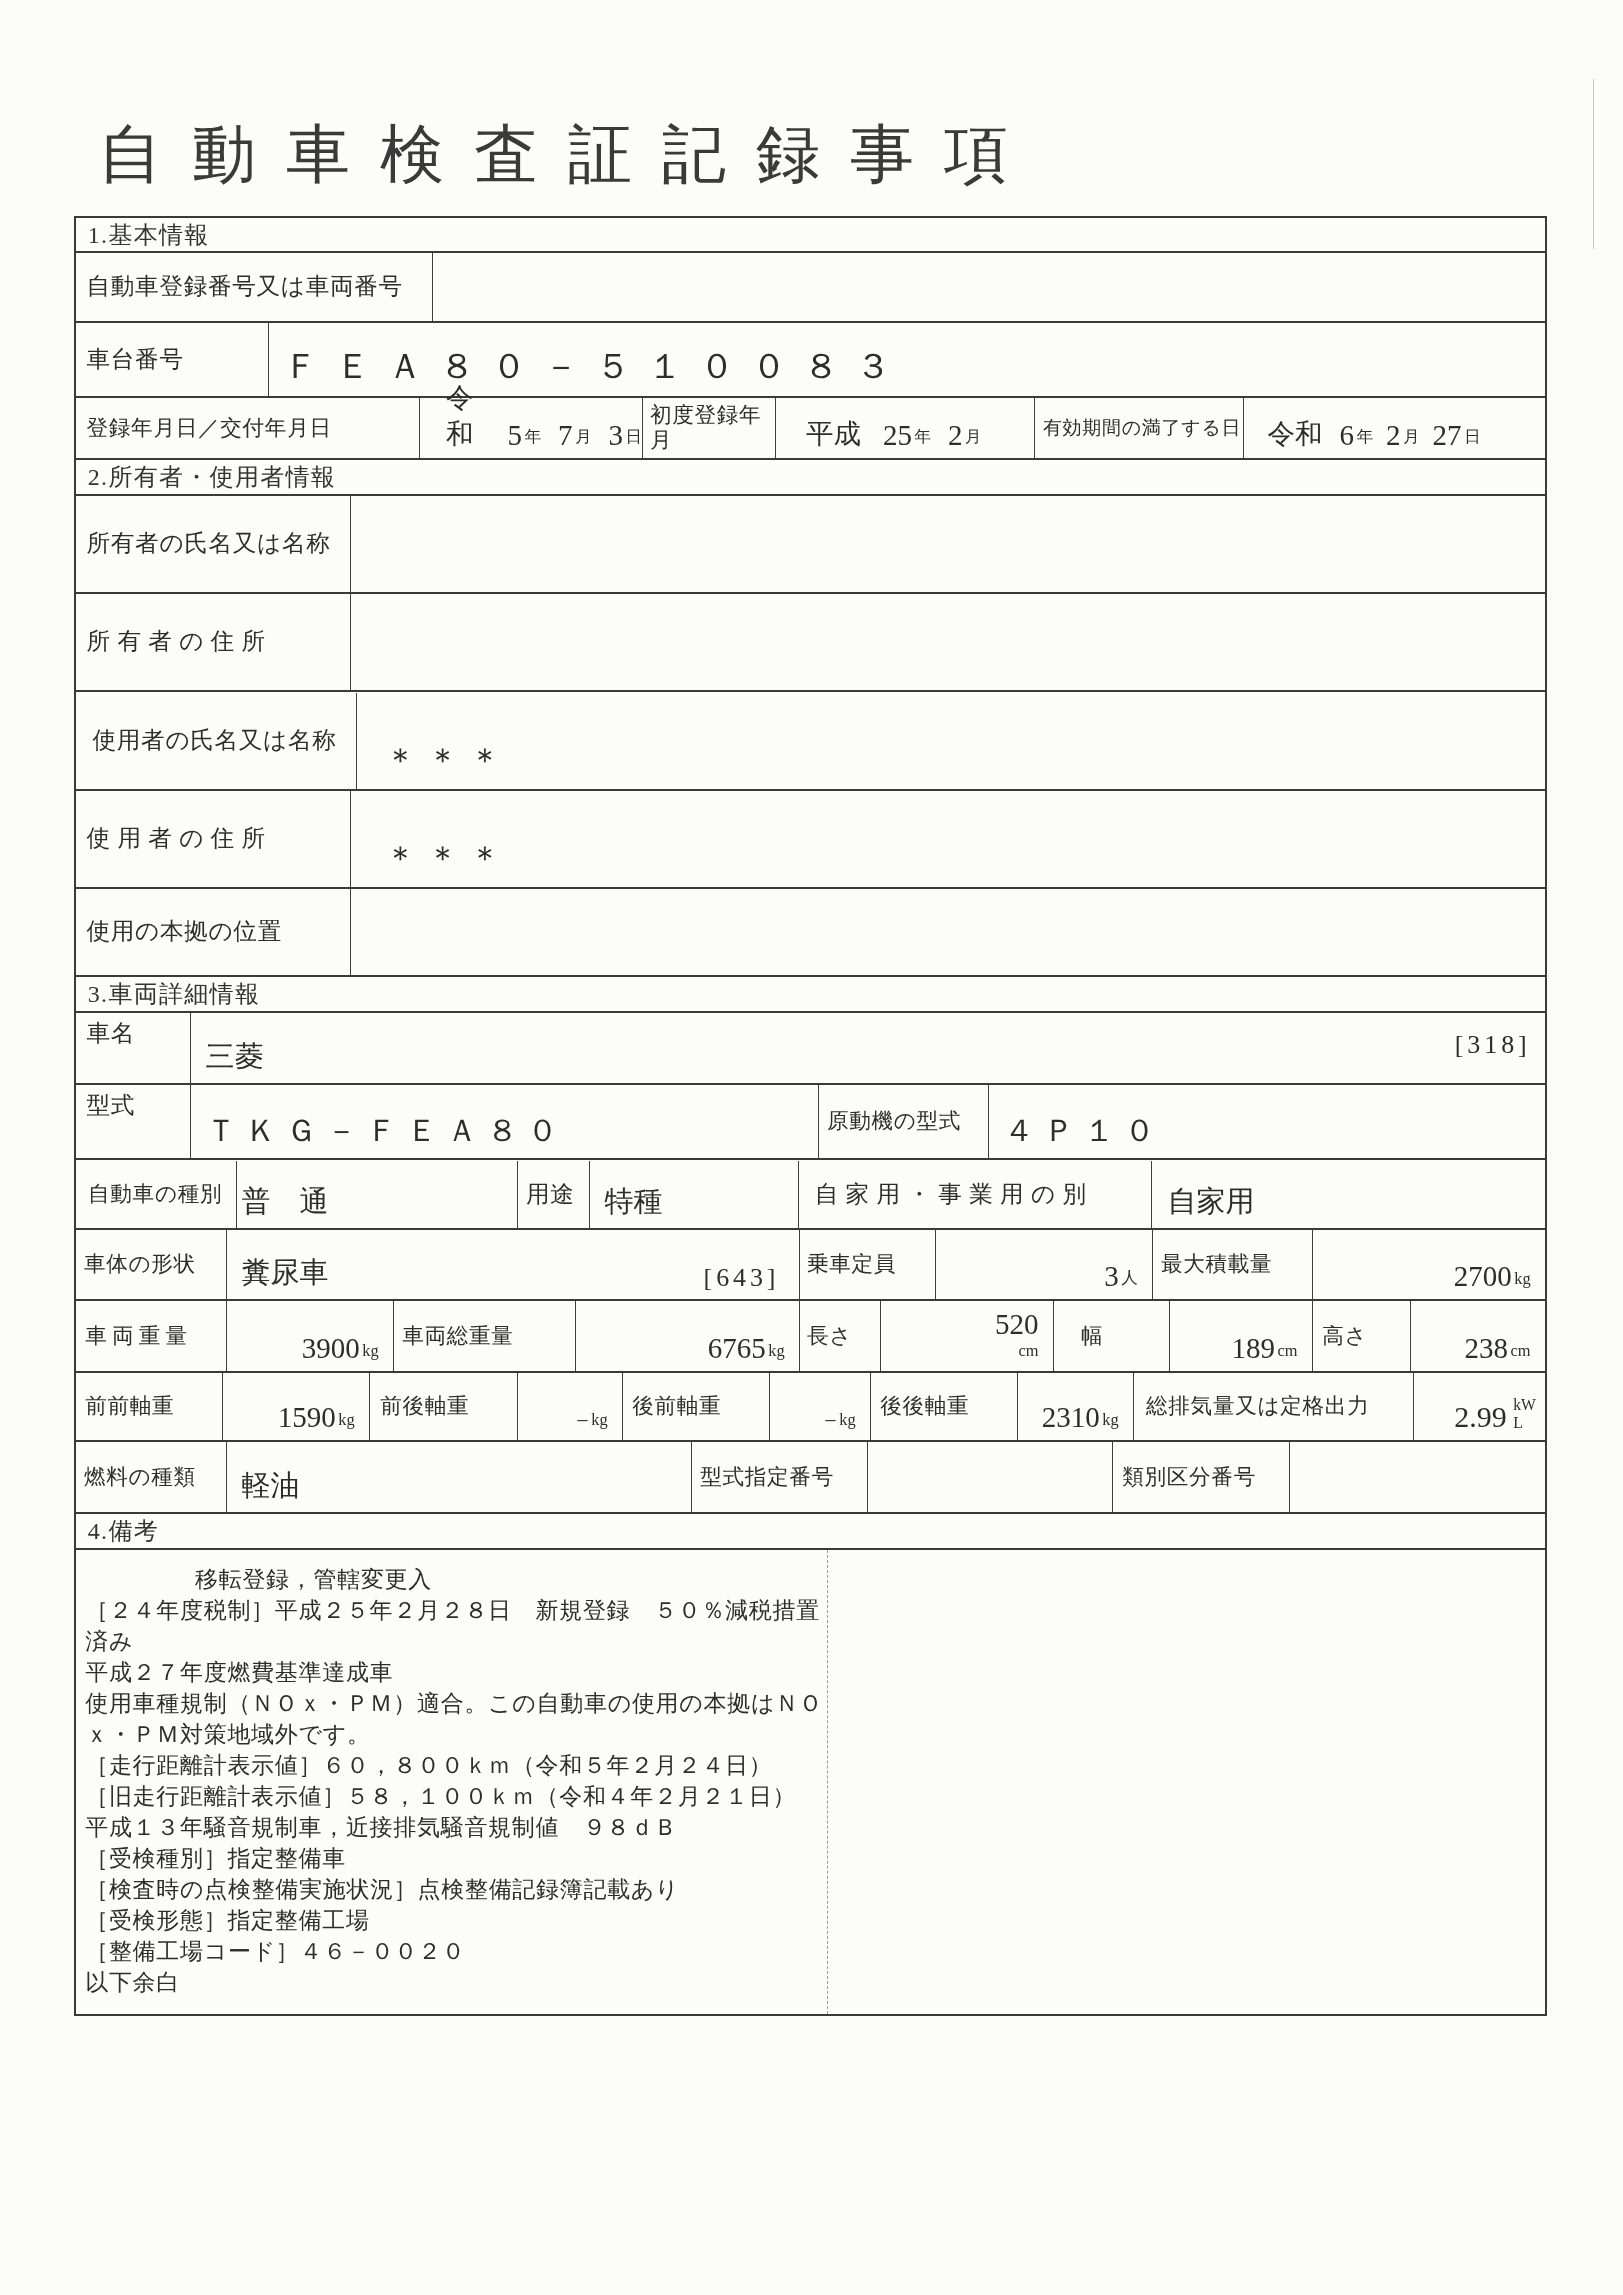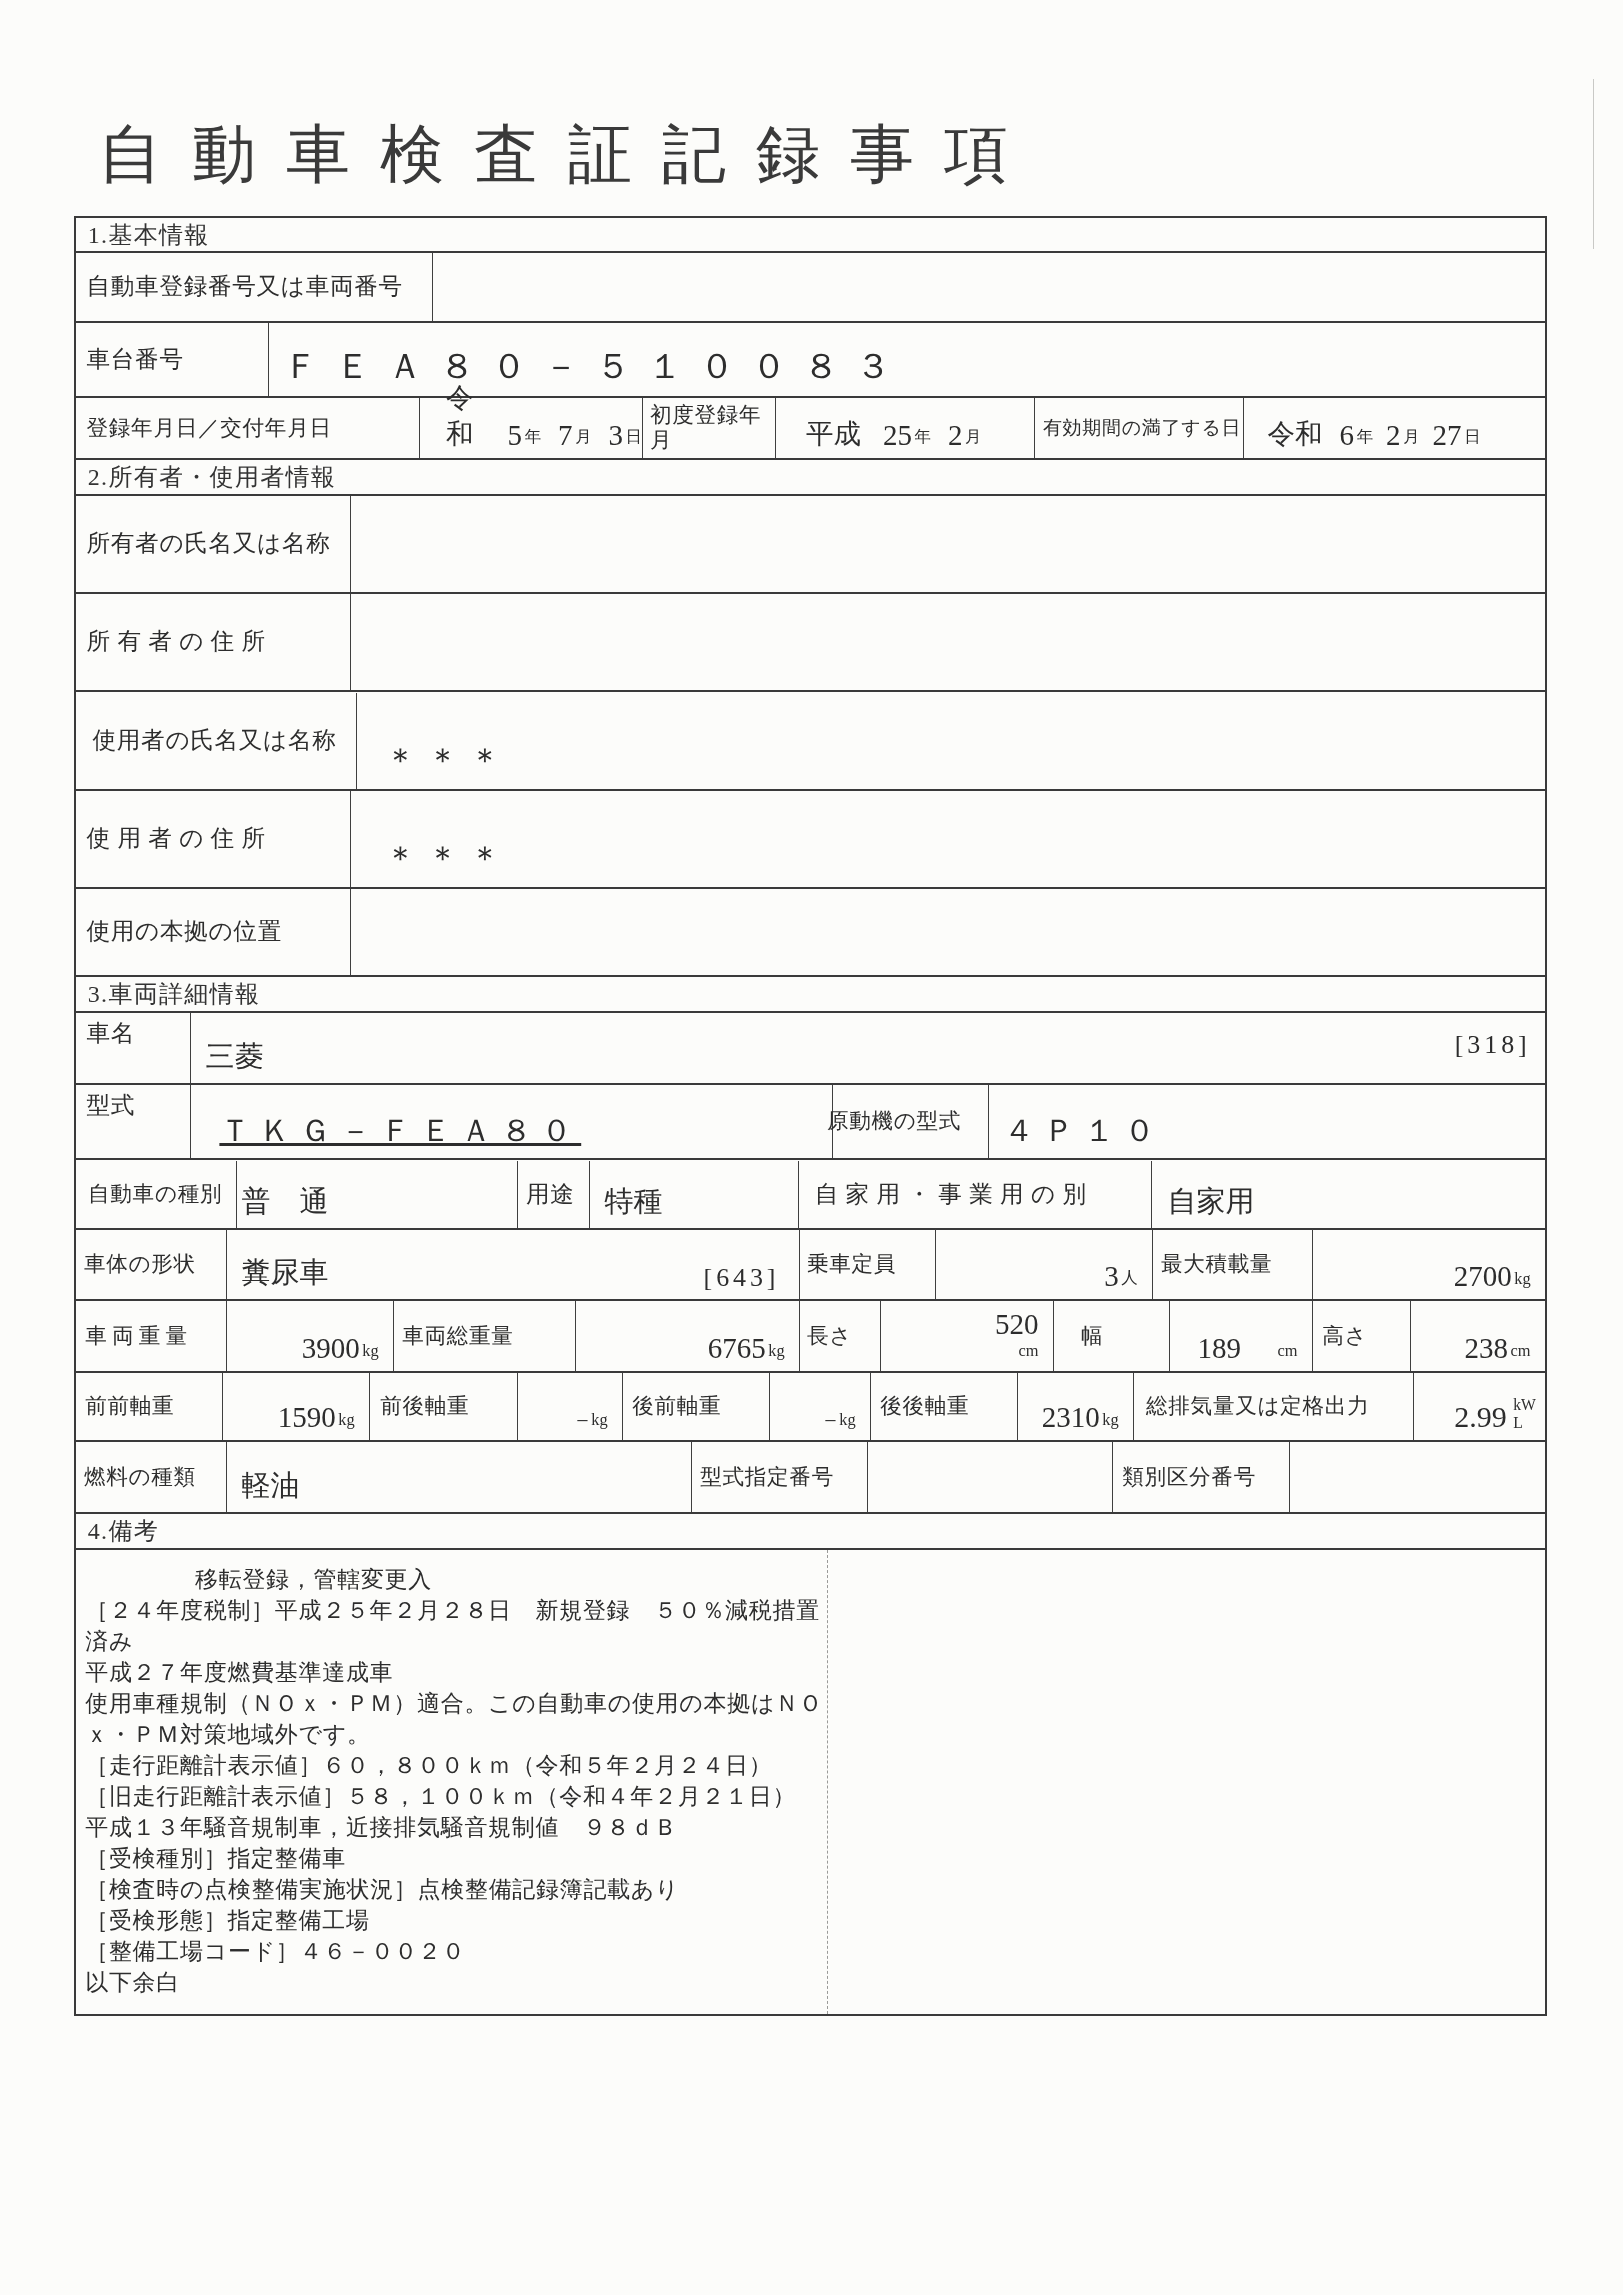--- a/index.html
+++ b/index.html
@@ -199,21 +199,21 @@
       <div class="cell val last" style="left:115px;right:0;justify-content:space-between;padding-right:14.4px;">
         <span>三菱</span>
         <span class="code" style="align-self:center;">[318]</span>
       </div>
     </div>
 
     <div class="row" style="top:867px;height:75px;">
       <div class="cell lbl lbl-top" style="left:0;width:115px;">
         <span class="t">型式</span>
       </div>
-      <div class="cell val" style="left:129px;width:628px;text-decoration:underline;">
+      <div class="cell val" style="left:115px;width:628px;">
         <span class="model">ＴＫＧ－ＦＥＡ８０</span>
       </div>
       <div class="cell lbl lbl-md" style="left:743px;width:170px;padding-left:7.9px;">
         <span class="t">原動機の型式</span>
       </div>
       <div class="cell val last" style="left:913px;right:0;">
         <span class="model">４Ｐ１０</span>
       </div>
     </div>
 
@@ -280,21 +280,21 @@
       <div class="cell lbl lbl-md" style="left:723px;width:82px;padding-left:7.9px;">
         <span class="t">長さ</span>
       </div>
       <div class="cell val val-right" style="left:805px;width:173px;flex-direction:column;">
         <span class="num">520</span>
         <span class="unit">cm</span>
       </div>
       <div class="cell lbl lbl-md" style="left:979px;width:115px;padding-left:26px;">
         <span class="t">幅</span>
       </div>
-      <div class="cell val val-right" style="left:1093px;width:144px;gap:34px;">
+      <div class="cell val val-right" style="left:1093px;width:144px;">
         <span class="num">189</span>
         <span class="unit">cm</span>
       </div>
       <div class="cell lbl lbl-md" style="left:1237px;width:98px;padding-left:9.2px;">
         <span class="t">高さ</span>
       </div>
       <div class="cell val val-right last" style="left:1335px;right:0;">
         <span class="num">238</span>
         <span class="unit">cm</span>
       </div>

